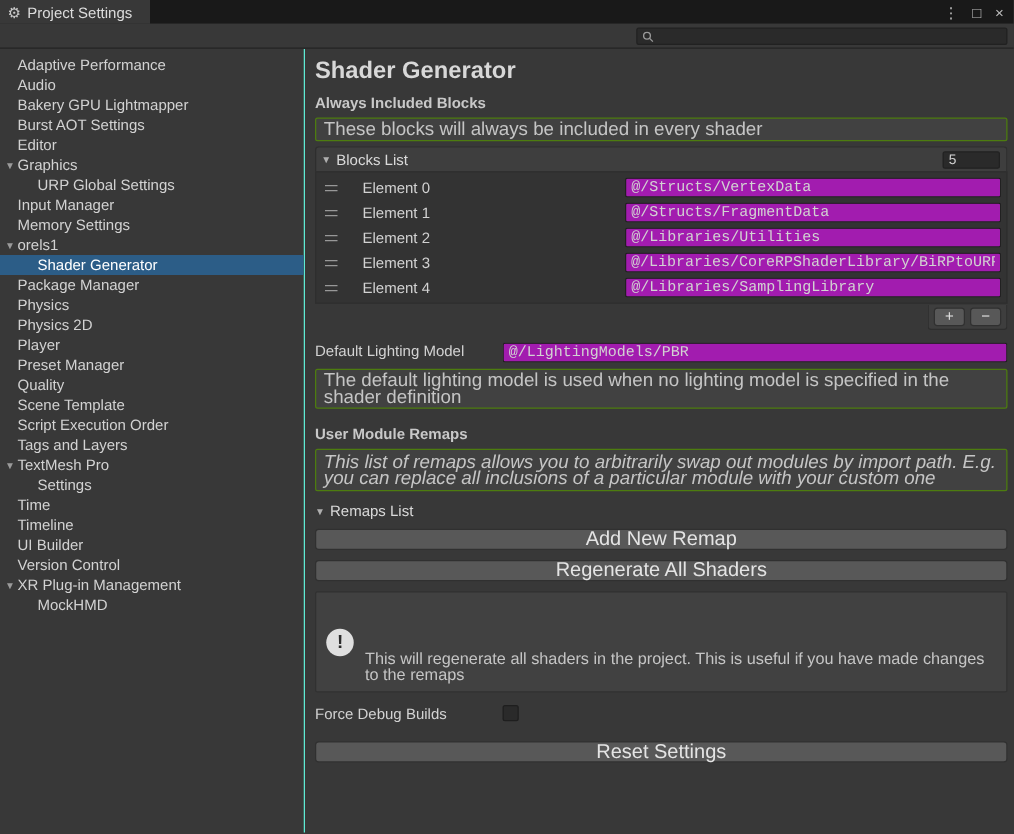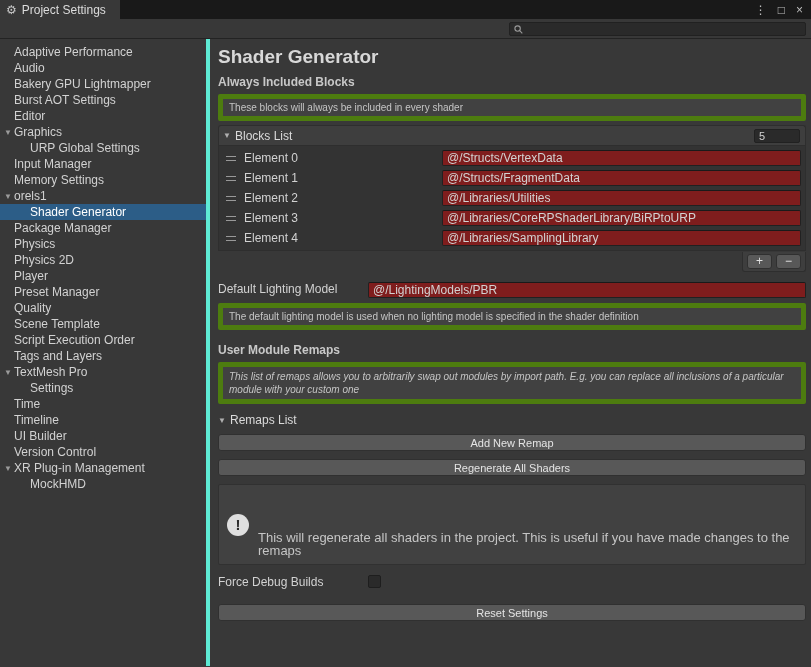--- a/index.html
+++ b/index.html
@@ -17,53 +17,53 @@
   .gear { font-size: 12px; color: #C8C8C8; }
   .win-controls { margin-left: auto; display: flex; align-items: center; gap: 11px; padding-right: 8px; color: #BEBEBE; font-size: 12px; }
   .win-controls span { cursor: default; }
   
   .toolbar { height: 20px; background: #383838; border-bottom: 1px solid #232323; position: relative; }
   .searchbox { position: absolute; right: 5px; top: 3px; width: 297px; height: 14px; background: #2A2A2A; border: 1px solid #212121; border-radius: 2px; display: flex; align-items: center; padding: 0 4px; gap: 4px; }
   .searchbox svg { flex-shrink: 0; }
   .searchbox input { flex: 1; background: transparent; border: none; outline: none; color: #DDDDDD; font-size: 11px; height: 12px; padding: 0; font-family: inherit; }
   
   .bodywrap { display: flex; height: 627px; }
-  .sidebar { width: 210px; flex-shrink: 0; border-right: 4px solid #5eead4; padding-top: 5px; overflow: hidden; }
+  .sidebar { width: 244px; flex-shrink: 0; border-right: 1px solid #5eead4; padding-top: 5px; overflow: hidden; }
   .sb-item { height: 16px; display: flex; align-items: center; padding-left: 2px; cursor: default; white-space: nowrap; }
   .sb-item .fold { width: 12px; font-size: 8px; color: #9A9A9A; text-align: left; padding-left: 2px; }
   .sb-item.indent-1 { padding-left: 18px; text-align: right; }
   .sb-item.selected { background: #2C5D87; color: #FFFFFF; }
   .main { flex: 1; padding: 5px 5px 0 8px; overflow: hidden; }
   
   .page-title { font-size: 19px; font-weight: bold; color: #D8D8D8; line-height: 22px; margin: 2px 0 8px 0; }
   .section-heading { font-weight: bold; font-size: 12px; color: #C8C8C8; line-height: 13px; margin-bottom: 5px; }
-  .helpbox { background: #414141; border: 5px solid #4d7c0f; border-radius: 2px; color: #C5C5C5; font-size: 10px; line-height: 13px; padding: 2px 6px; margin-bottom: 4px; }
+  .helpbox { background: #414141; border: 1px solid #4d7c0f; border-radius: 2px; color: #C5C5C5; font-size: 15px; line-height: 13px; padding: 2px 6px; margin-bottom: 4px; }
   .helpbox.two-line { padding: 3px 6px; font-style: italic; }
   
   .rlist { margin: 2px 0 10px 0; }
   .rlist-header { height: 20px; background: #3E3E3E; border: 1px solid #2E2E2E; border-bottom: none; border-radius: 3px 3px 0 0; display: flex; align-items: center; padding: 0 5px 0 4px; }
   .tri { font-size: 8px; color: #AFAFAF; width: 12px; flex-shrink: 0; }
   .rlist-title { font-weight: normal; font-size: 12px; color: #DADADA; }
   .rlist-count { margin-left: auto; width: 46px; height: 14px; background: #2A2A2A; border: 1px solid #212121; border-radius: 2px; font-size: 11px; line-height: 12px; padding: 0 4px; color: #D2D2D2; }
   .rlist-body { background: #333333; border: 1px solid #2E2E2E; padding: 2px 0; }
-  .rlist-row { height: 20px; display: flex; align-items: center; padding: 0 4px 0 7px; }
+  .rlist-row { height: 20px; display: flex; align-items: center; padding: 0 4px 0 7px; gap: 12px; }
   .drag { width: 10px; height: 5px; border-top: 1px solid #989898; border-bottom: 1px solid #989898; margin-right: 8px; margin-top: 1px; flex-shrink: 0; }
   .row-label { width: 198px; flex-shrink: 0; font-size: 12px; color: #D2D2D2; }
-  .field { background: #7f1d1d; border: 1px solid #212121; border-top-color: #1A1A1A; border-radius: 2px; color: #D2D2D2; font-size: 12px; padding: 0 4px; height: 16px; font-family: Liberation Sans, sans-serif; outline: none; }
+  .field { background: #a21caf; border: 1px solid #212121; border-top-color: #1A1A1A; border-radius: 2px; color: #D2D2D2; font-size: 12px; padding: 0 4px; height: 16px; font-family: Liberation Mono, monospace; outline: none; }
   .row-field { flex: 1; }
   .rlist-footer { display: flex; justify-content: flex-end; margin-top: 1px; }
   .footer-bg { background: #3E3E3E; border: 1px solid #2E2E2E; border-top: none; border-radius: 0 0 3px 3px; padding: 2px 4px; display: flex; gap: 4px; }
   .mini { width: 25px; height: 15px; background: #585858; border: 1px solid #303030; border-radius: 3px; color: #E2E2E2; font-size: 12px; line-height: 11px; text-align: center; font-family: inherit; cursor: default; padding: 0; }
   
   .prop-row { display: flex; align-items: flex-start; height: 18px; margin-bottom: 3px; }
   .prop-label { width: 150px; flex-shrink: 0; font-size: 12px; color: #D2D2D2; }
   .prop-field { flex: 1; }
   .gap8 { height: 8px; } .gap10 { height: 10px; } .gap4 { height: 4px; }
   .foldout-row { display: flex; align-items: center; height: 16px; margin-bottom: 6px; }
-  .btn { display: block; width: 100%; height: 17px; background: #585858; border: 1px solid #303030; border-radius: 3px; color: #E4E4E4; font-size: 11px; line-height: 14px; text-align: center; font-family: inherit; margin-bottom: 8px; cursor: default; padding: 0; }
+  .btn { display: block; width: 100%; height: 17px; background: #585858; border: 1px solid #303030; border-radius: 3px; color: #E4E4E4; font-size: 16px; line-height: 14px; text-align: center; font-family: inherit; margin-bottom: 8px; cursor: default; padding: 0; }
   .warnbox { display: flex; align-items: center; gap: 9px; background: #414141; border: 1px solid #313131; border-radius: 2px; padding: 7px 8px; margin-bottom: 10px; }
   .warn-icon { width: 22px; height: 22px; border-radius: 50%; background: #DFDFDF; color: #2B2B2B; font-weight: bold; font-size: 15px; display: flex; align-items: center; justify-content: center; flex-shrink: 0; }
   .warn-text { font-size: 13px; color: #C5C5C5; line-height: 13px; margin-top: 39px; }
   input[type="checkbox"] { appearance: none; -webkit-appearance: none; width: 13px; height: 13px; background: #2A2A2A; border: 1px solid #1E1E1E; border-radius: 2px; margin: 0; }
 </style>
 </head>
 <body>
 
 <div class="titlebar">
   <div class="tab">

